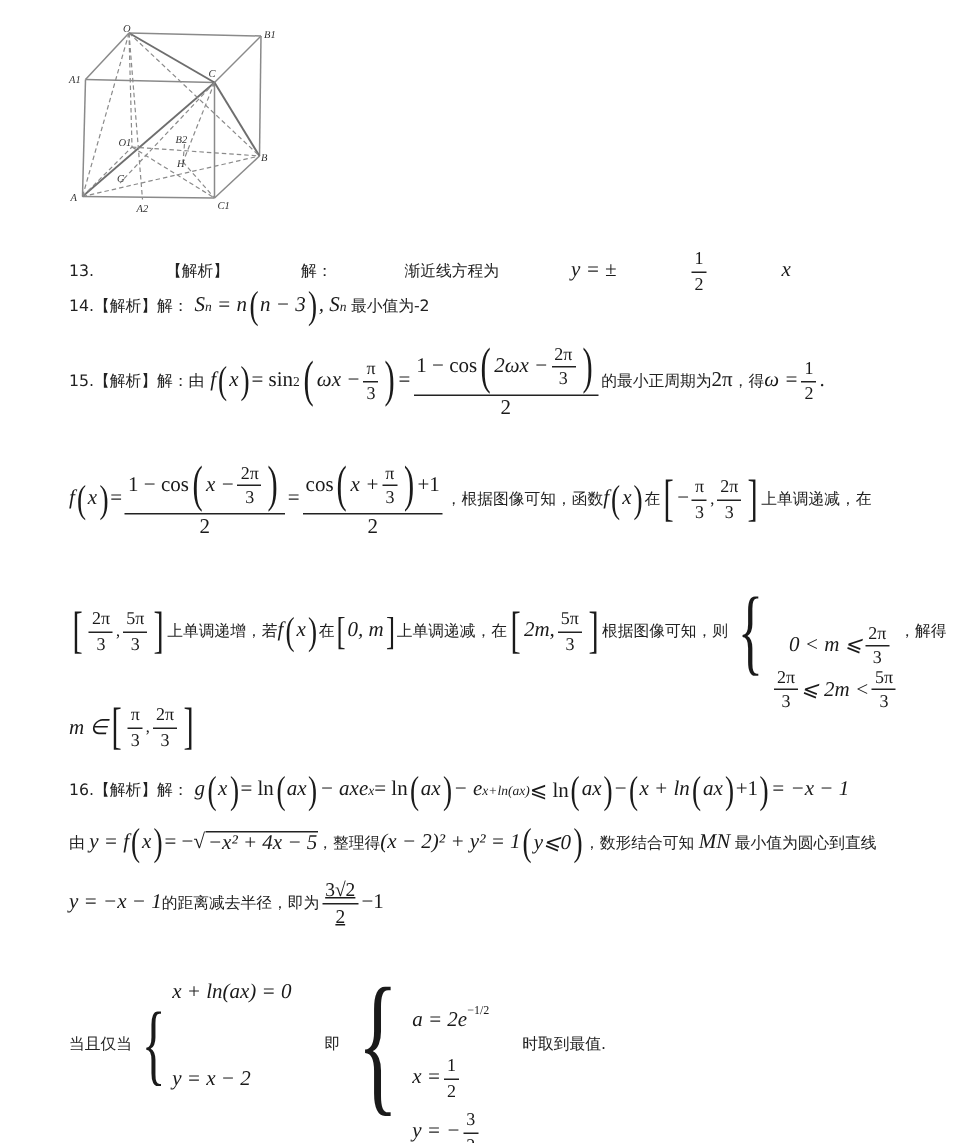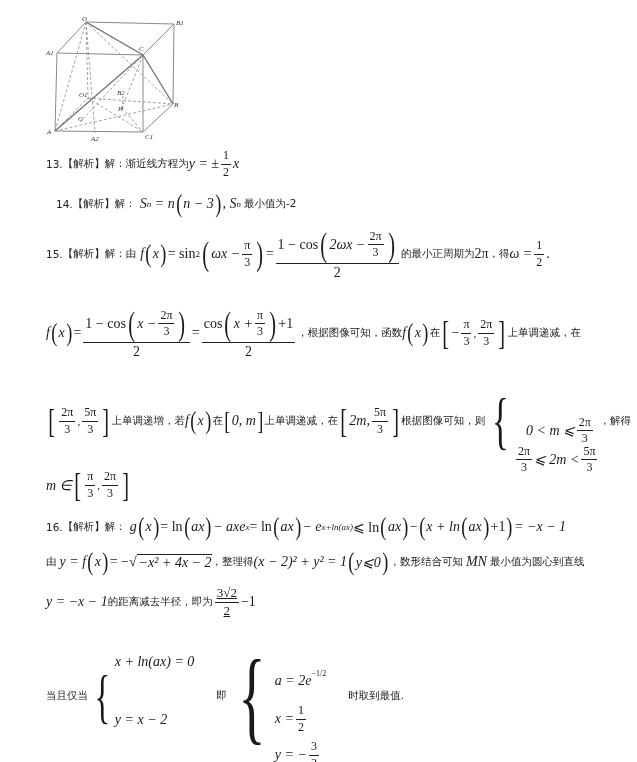--- a/index.html
+++ b/index.html
@@ -68,34 +68,34 @@
     <text x="117" y="95">B2</text>
     <text x="174" y="107">B</text>
     <text x="118" y="111">H</text>
     <text x="47" y="134">A</text>
     <text x="78" y="121">G</text>
     <text x="91" y="141">A2</text>
     <text x="145" y="139">C1</text>
   </g>
 </svg>
 
-<div class="line" style="left:46px;top:151px;height:26px;">
+<div class="line" style="left:46px;top:168px;height:26px;gap:48px;">
   <span class="cn">13.</span>
   <span class="cn">【解析】</span>
   <span class="cn">解：</span>
   <span class="cn">渐近线方程为</span>
   <span class="m">y = ±</span>
   <span class="frac mr" style="font-size:12px;">
     <span class="num">1</span>
     <span class="den">2</span>
   </span>
   <span class="m">x</span>
 </div>
 
-<div class="line" style="left:56px;top:193px;height:22px;">
+<div class="line" style="left:46px;top:193px;height:22px;">
   <span class="cn">14.</span>
   <span class="cn">【解析】</span>
   <span class="cn" style="margin-right:4px;">解：</span>
   <span class="m">S</span>
     <span class="m sub">n</span>
   <span class="m" style="white-space:pre;"> = n</span>
   <span class="big">(</span>
     <span class="m">n − 3</span>
     <span class="big">)</span>
   <span class="m" style="white-space:pre;">, S</span>
@@ -290,21 +290,21 @@
 </div>
 
 <div class="line" style="left:46px;top:550px;height:24px;">
   <span class="cn" style="margin-right:3px;">由</span>
   <span class="m">y = f</span>
     <span class="big">(</span>
     <span class="m">x</span>
     <span class="big">)</span>
   <span class="mr">= −</span>
     <span class="mr">√</span>
-    <span class="m sqrt">−x² + 4x − 2</span>
+    <span class="m sqrt">−x² + 4x − 5</span>
   <span class="cn">，整理得</span>
   <span class="m">(x − 2)² + y² = 1</span>
   <span class="big">(</span>
     <span class="m">y⩽0</span>
     <span class="big">)</span>
   <span class="cn">，数形结合可知</span>
   <span class="m" style="margin:0 3px;">MN</span>
   <span class="cn">最小值为圆心到直线</span>
 </div>
 

